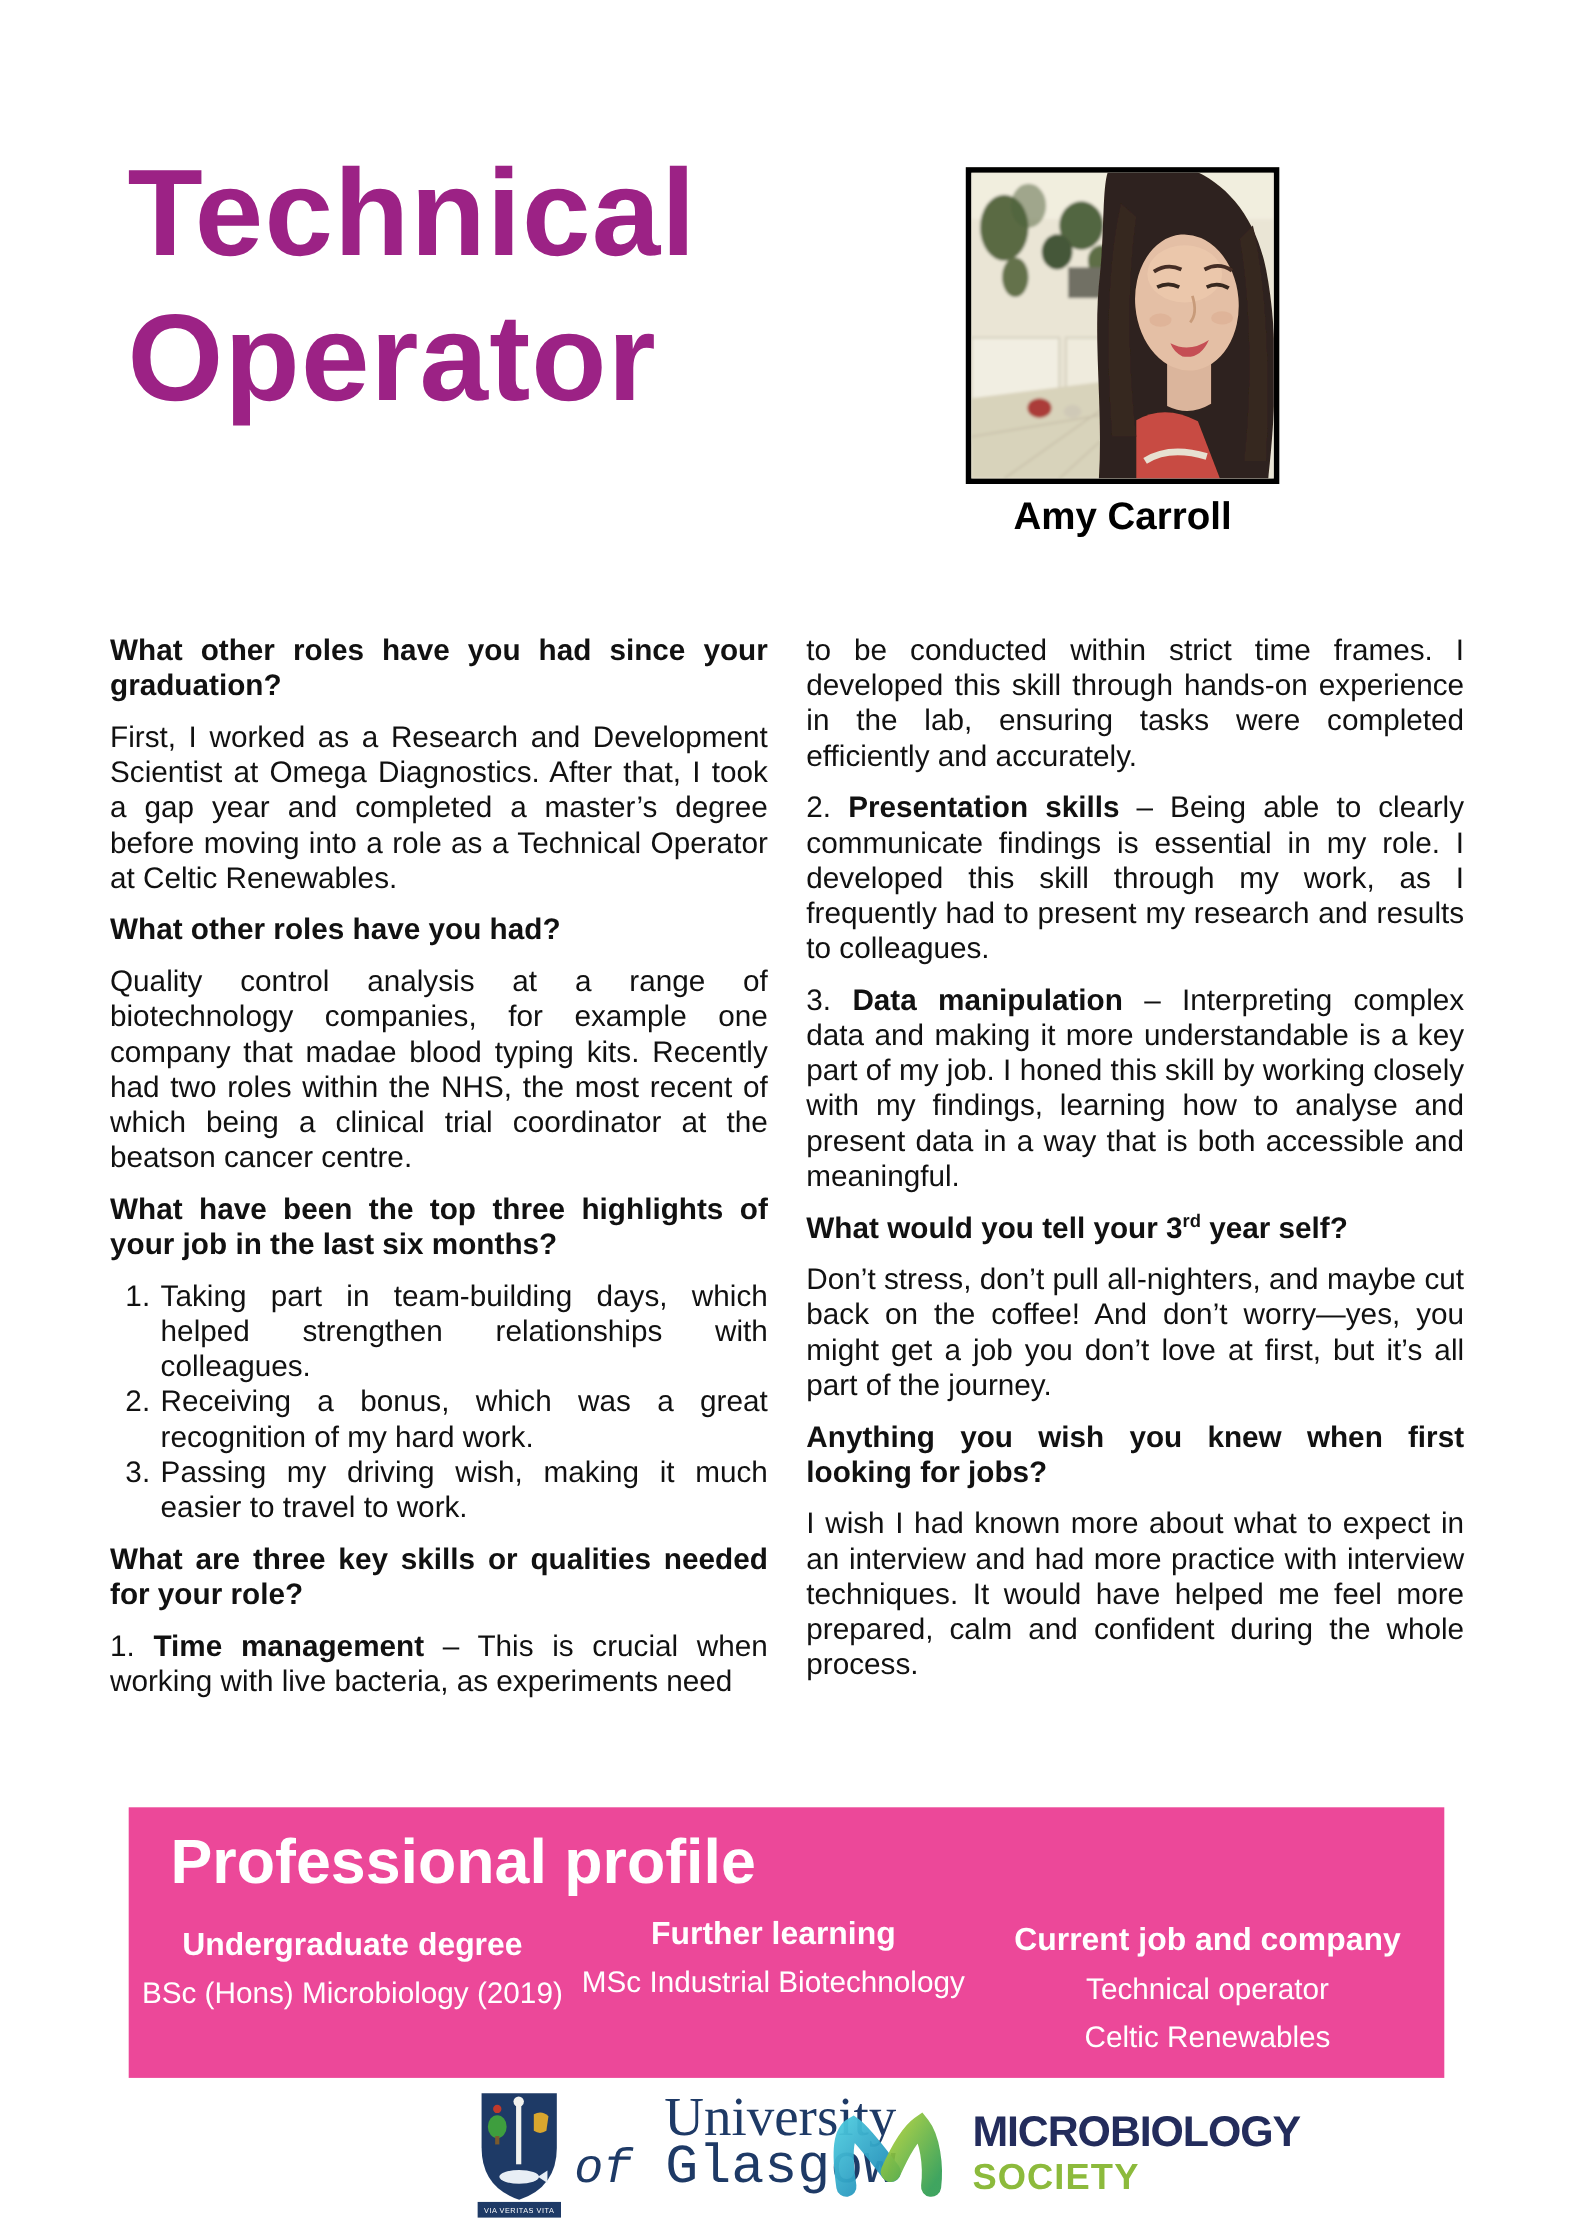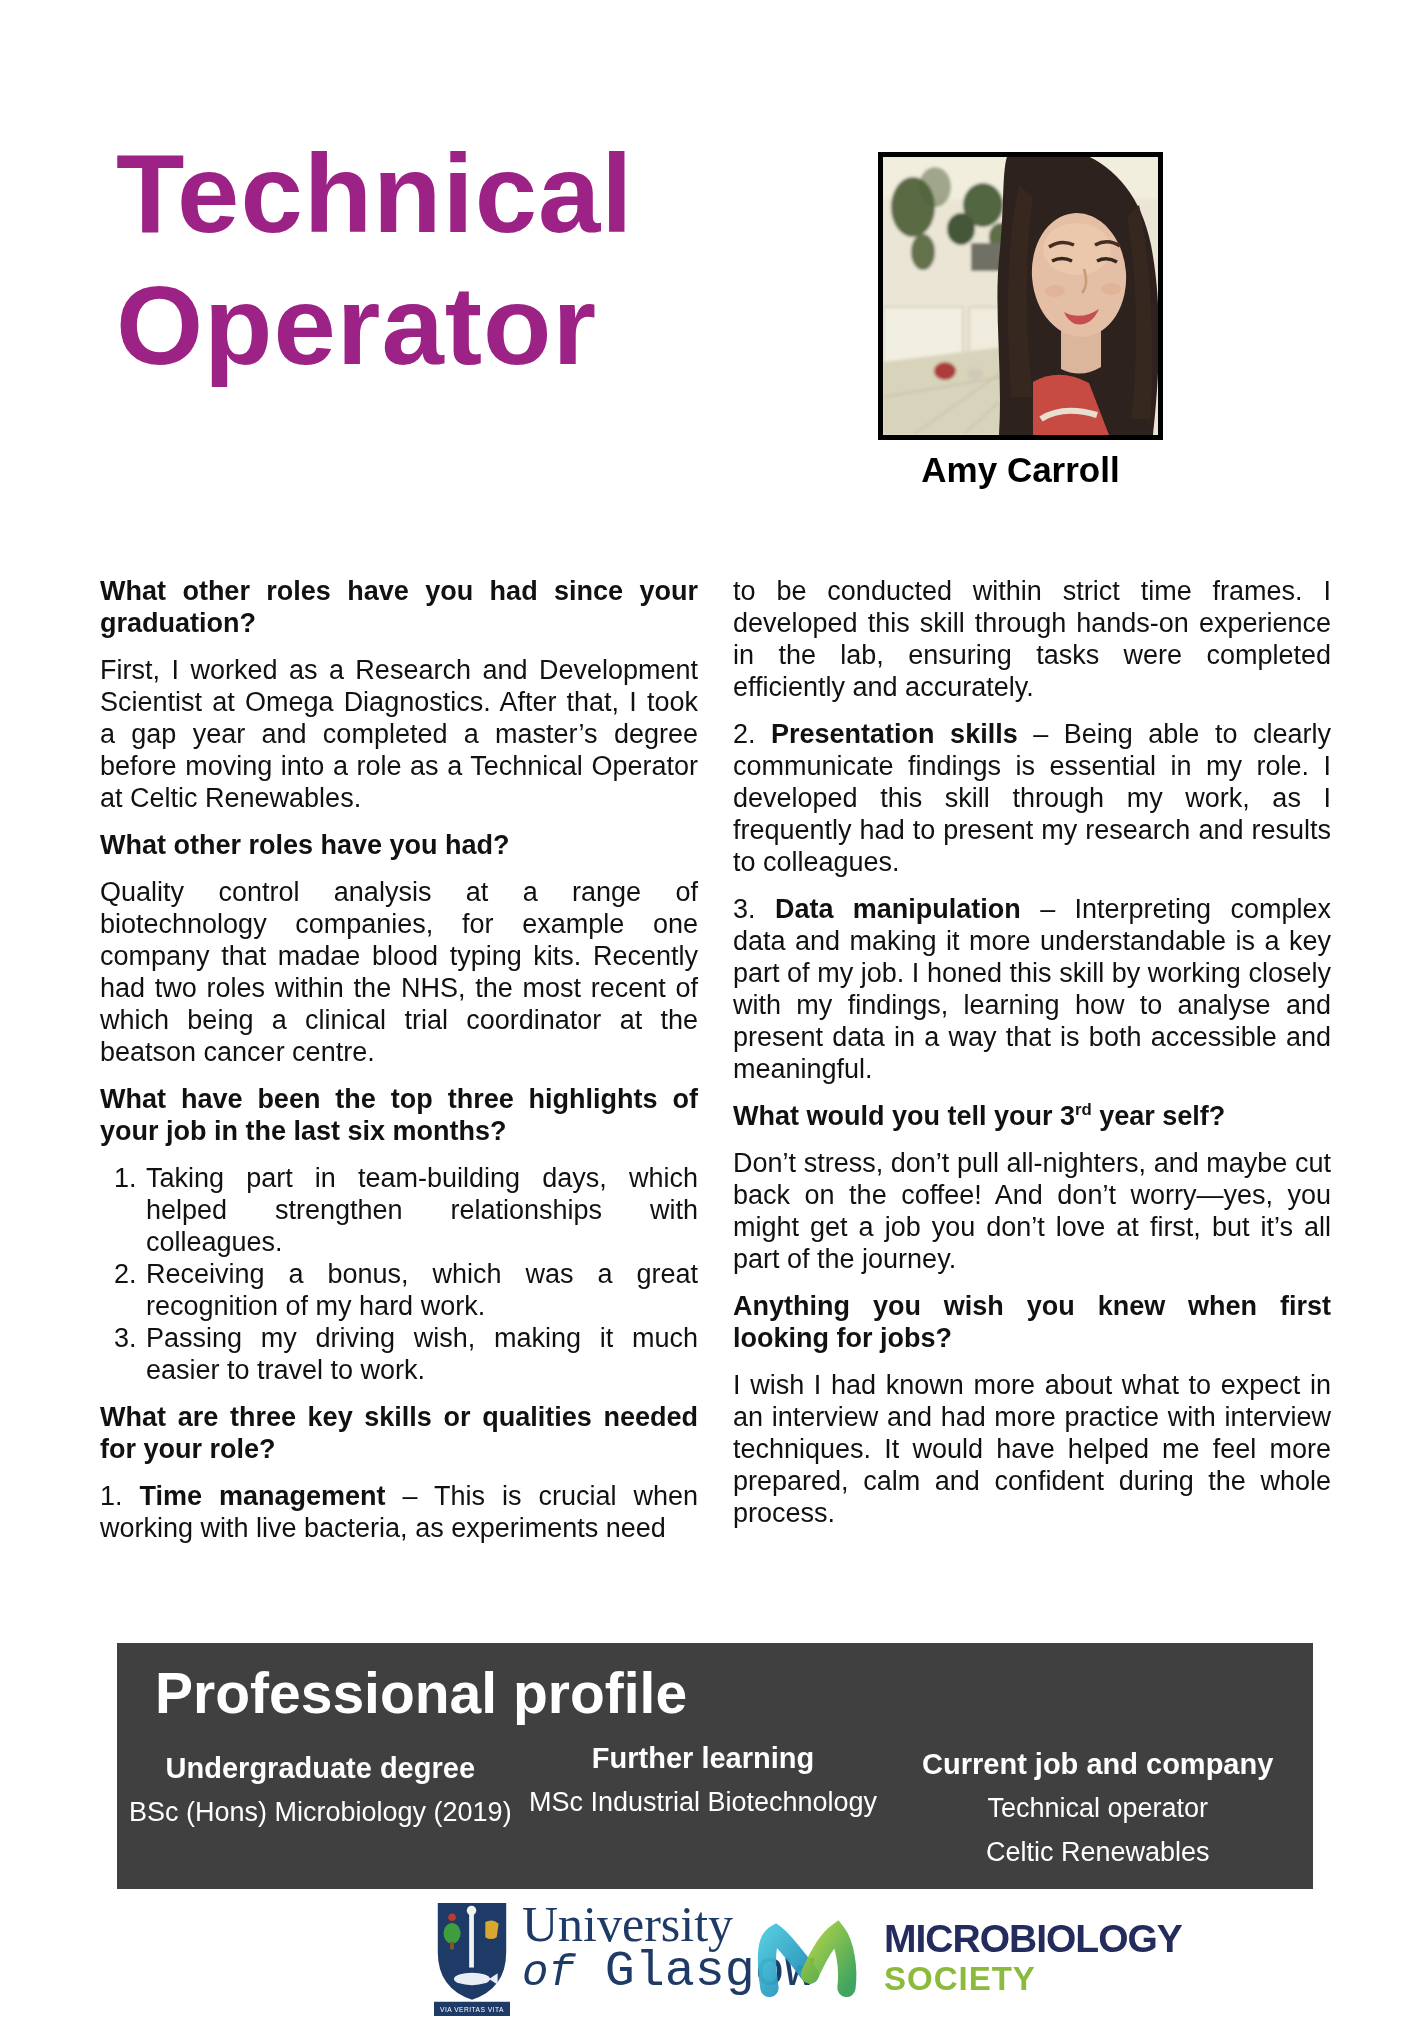--- a/index.html
+++ b/index.html
@@ -23,34 +23,34 @@
   .col-right { left:733px; }
   .col p, .col h3 { margin:0 0 15px 0; font-size:27px; line-height:32px; }
   .col h3 { font-weight:bold; }
   .col ol { margin:0 0 15px 0; padding-left:44px; }
   .col ol li { margin:0; padding-left:2px; }
   .term { font-weight:bold;margin-top:32px; }
   sup.ord { font-size:62%; vertical-align:super; line-height:0; font-weight:bold; }
 
   
   .banner { position:absolute; left:117px; top:1643px; width:1196px; height:246px;
-            background:#404040; color:#fff; box-sizing:border-box; }
+            background:#ec4899; color:#fff; box-sizing:border-box; }
   .banner-title { margin:18px 0 0 38px; font-size:57px; font-weight:bold; line-height:64px; }
   .banner-cols { display:flex; margin-top:16px; }
   .bcol { text-align:center; }
   .bcol-1 { width:34%; padding-top:10px; }
   .bcol-2 { width:30%; padding-top:0; }
   .bcol-3 { width:36%; padding-top:6px; }
   .bcol .bcol-title { font-size:29px; font-weight:bold; line-height:34px; margin-bottom:12px; }
   .bcol .bcol-line { font-size:27px; line-height:30px; margin-bottom:14px; }
 
   
   .uog-logo { position:absolute; left:434px; top:1900px; display:flex; align-items:flex-start; }
   .uog-shield { width:76px; height:118px; }
-  .uog-word { margin-left:12px; color:#1E3A66; font-family:"Liberation Serif", serif; line-height:48px; }
+  .uog-word { margin-left:12px; color:#1E3A66; font-family:"Liberation Serif", serif; line-height:48px;text-align:right; }
   .uog-word .l1 { font-size:50px; }
   .uog-word .l2 { font-size:50px;font-family:Liberation Mono, monospace; }
   .uog-word .of { font-style:italic; font-size:44px; }
   .msoc-logo { position:absolute; left:756px; top:1900px; display:flex; align-items:center; }
   .msoc-mark { width:110px; height:108px; }
   .msoc-text { margin-left:18px; padding-top:8px; }
   .msoc-l1 { font-size:39px; font-weight:bold; letter-spacing:-1px; color:#232C5C; line-height:42px; }
   .msoc-l2 { font-size:33px; font-weight:bold; letter-spacing:1px; color:#8CBA3C; line-height:38px; }
 </style>
 </head>

